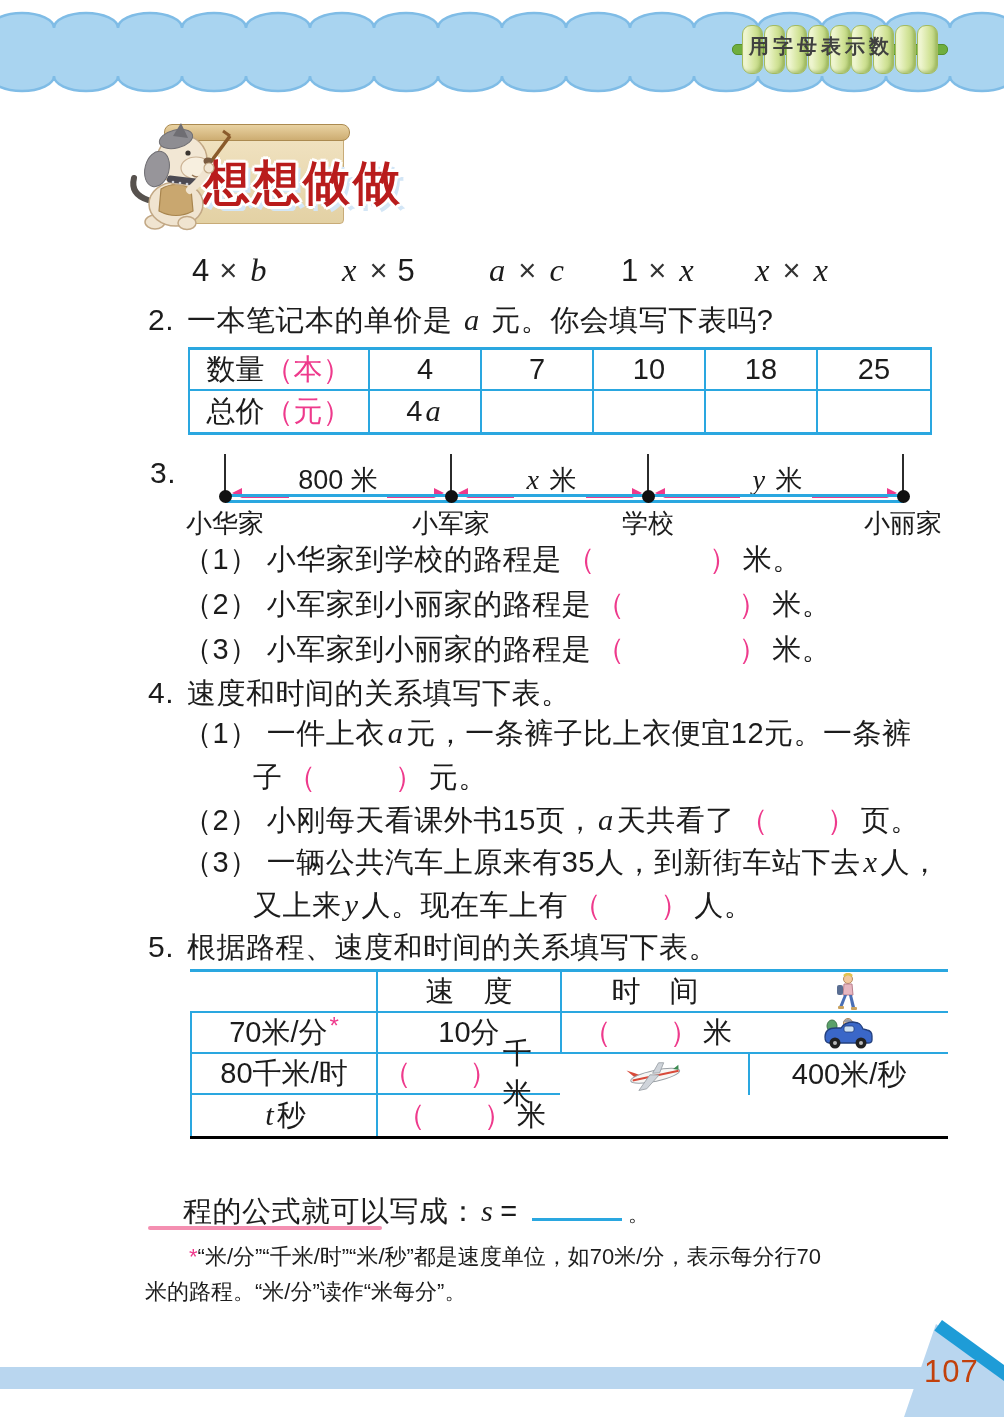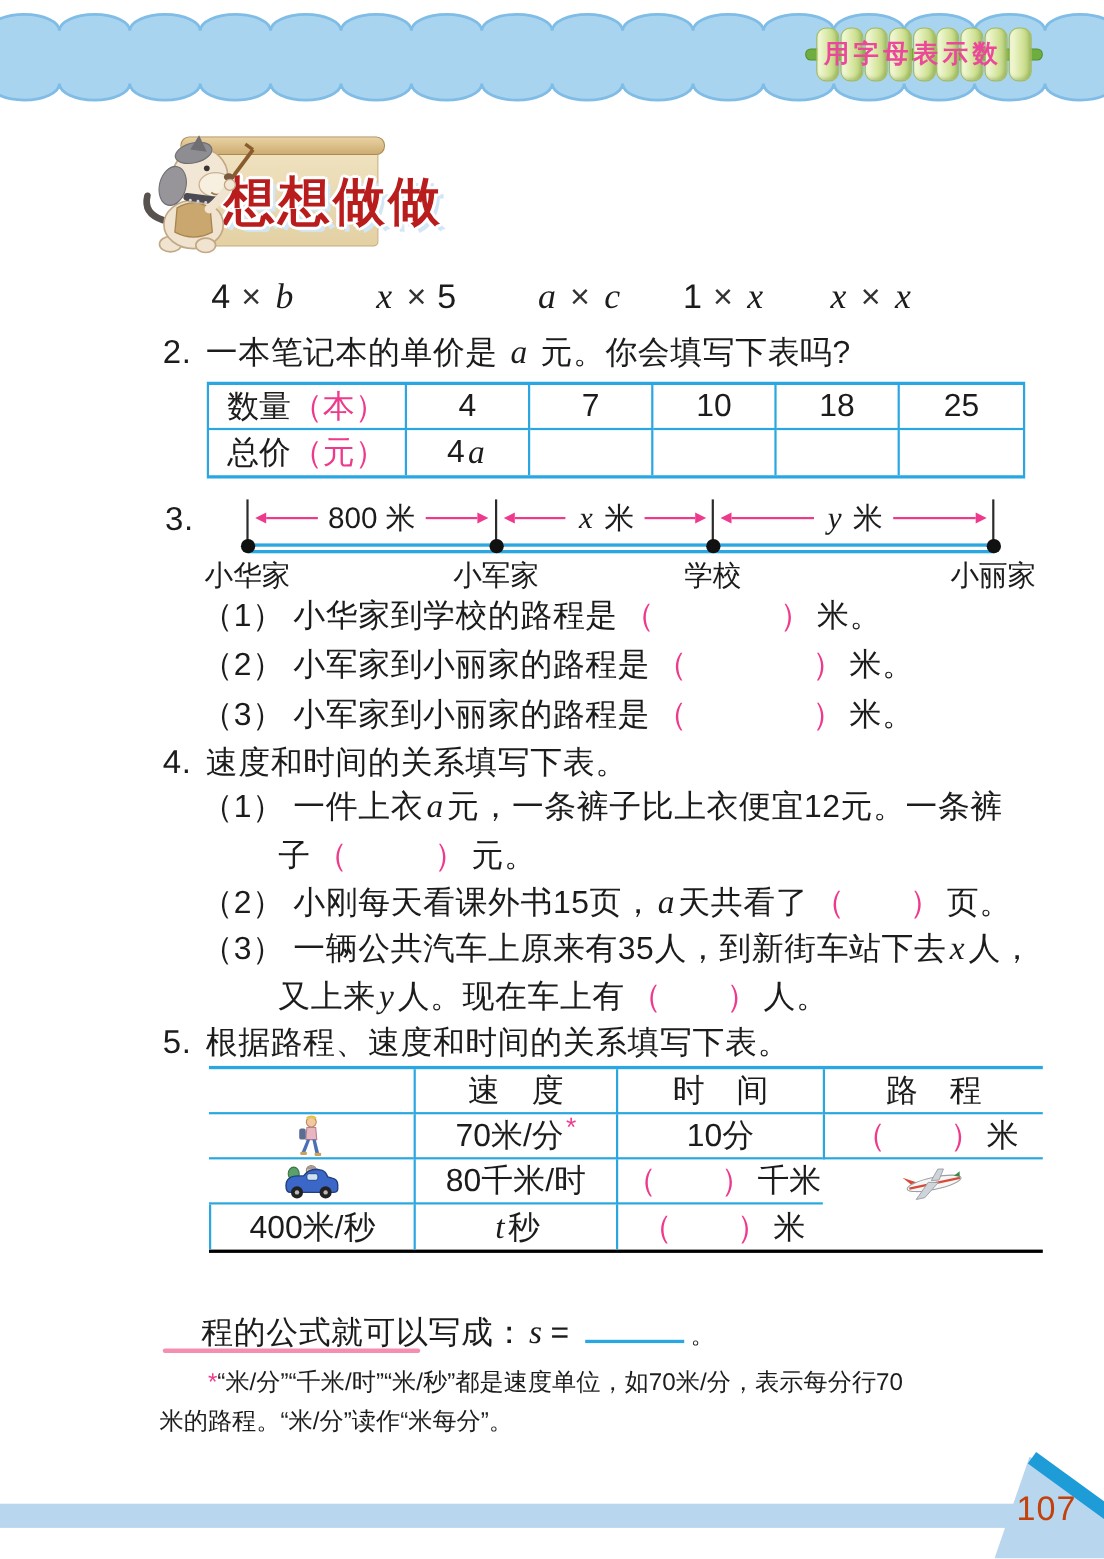--- a/index.html
+++ b/index.html
@@ -13,42 +13,42 @@
   .paren{color:#ee3a8c;margin:0 4px;font-size:1.02em}
   .blank{display:inline-block}
   .b100{width:105px}.b70{width:70px}.b50{width:50px}
   
   #banner{position:absolute;left:0;top:0}
   
   #bead-tab{position:absolute;left:742px;top:25px;width:196px;height:47px}
   #bead-tab .rod{position:absolute;left:-10px;right:-10px;top:19px;height:9px;background:#6fae3e;border:1px solid #55902c;border-radius:5px}
   #bead-tab .beads{position:absolute;inset:0;display:flex;justify-content:space-between}
   #bead-tab .bead{width:19px;height:47px;border-radius:9px;background:linear-gradient(90deg,#eef5cf 15%,#d3e49a 60%,#b7cf78);border:1px solid #a3bb61;box-shadow:inset -2px -2px 3px rgba(110,140,50,.35)}
-  #bead-tab .label{position:absolute;left:7px;top:8px;font-size:23px;letter-spacing:4px;color:#ec4899;font-family:"Liberation Serif","DejaVu Serif",serif;font-weight:600}
+  #bead-tab .label{position:absolute;left:7px;top:8px;font-size:20px;letter-spacing:4px;color:#404040;font-family:"Liberation Serif","DejaVu Serif",serif;font-weight:600}
   
   #scroll{position:absolute;left:170px;top:131px;width:172px;height:91px;background:linear-gradient(#f1e3c2,#e3d1a4);border:1px solid #c8ab77;border-radius:4px;z-index:2}
   #scroll .roller{position:absolute;left:-7px;right:-7px;top:-8px;height:15px;background:linear-gradient(#e9d2a2,#cdad72);border:1px solid #ab8a50;border-radius:8px}
   #main-title{position:absolute;left:203px;top:152px;z-index:4;font-size:47px;font-weight:bold;color:#b91c1c;letter-spacing:3px;font-family:"Liberation Serif","DejaVu Serif",serif;
     text-shadow:-2px -2px 0 #fff,2px -2px 0 #fff,-2px 2px 0 #fff,2px 2px 0 #fff,-3px 0 0 #fff,3px 0 0 #fff,0 3px 0 #fff,0 -3px 0 #fff,5px 5px 0 #d3e6f6}
   #dog{position:absolute;left:124px;top:118px;z-index:5}
   
   .expr{position:absolute;top:252px;font-size:31px;white-space:nowrap}
   .expr .op{margin:0 10px;color:#333}
   
   #table2{position:absolute;left:188px;top:347px;width:740px;display:grid;grid-template-columns:180px repeat(5,1fr);grid-auto-rows:41px;
           border:2px solid #2aa7e0;border-top-width:3px;border-bottom-width:3px}
   #table2 .cell{display:flex;align-items:center;justify-content:center;font-size:29px;border-right:2px solid #2aa7e0}
   #table2 .cell.lastc{border-right:none}
   #table2 .r1{border-bottom:2px solid #2aa7e0}
   
   #diagram{position:absolute;left:150px;top:448px;width:812px;height:95px}
   #diagram .tick{position:absolute;top:6px;width:2px;height:38px;background:#2b2b2b}
   #diagram .road{position:absolute;left:75px;width:679px;height:3px;background:#2aa7e0}
   #diagram .dot{position:absolute;top:42px;width:13px;height:13px;border-radius:50%;background:#111}
-  #diagram .arrow{position:absolute;top:10px;height:26px;display:flex;align-items:center}
+  #diagram .arrow{position:absolute;top:24px;height:26px;display:flex;align-items:flex-end}
   #diagram .aline{flex:1;height:2.5px;background:#ee3a8c}
   #diagram .ah{width:0;height:0;border-top:5.5px solid transparent;border-bottom:5.5px solid transparent}
   #diagram .ah-l{border-right:10px solid #ee3a8c}
   #diagram .ah-r{border-left:10px solid #ee3a8c}
   #diagram .alabel{margin:0 9px;font-size:27px;white-space:nowrap}
   #diagram .place{position:absolute;top:58px;font-size:26px;white-space:nowrap}
   
   #table5{position:absolute;left:190px;top:969px;width:758px;display:grid;grid-template-columns:186px 184px 188px 200px;grid-auto-rows:41px;
           border-top:3px solid #2aa7e0;border-bottom:3px solid #000000}
   #table5 .cell{display:flex;align-items:center;justify-content:center;font-size:29px}
@@ -201,21 +201,20 @@
   <div class="line" style="left:253px;top:758px"><span>子</span><span class="paren">（</span><span class="blank b70"></span><span class="paren">）</span><span>元。</span></div>
   <div class="line" style="left:183px;top:801px"><span class="idx">（2）</span><span>小刚每天看课外书15页，</span><span class="v">a</span><span>天共看了</span><span class="paren">（</span><span class="blank b50"></span><span class="paren">）</span><span>页。</span></div>
   <div class="line" style="left:183px;top:843px"><span class="idx">（3）</span><span>一辆公共汽车上原来有35人，到新街车站下去</span><span class="v">x</span><span>人，</span></div>
   <div class="line" style="left:253px;top:886px"><span>又上来</span><span class="v">y</span><span>人。现在车上有</span><span class="paren">（</span><span class="blank b50"></span><span class="paren">）</span><span>人。</span></div>
 
   <div class="line" style="left:148px;top:928px"><span class="pnum">5.</span><span>根据路程、速度和时间的关系填写下表。</span></div>
   <div id="table5">
     <div class="cell hline"></div>
     <div class="cell hline vline">速　度</div>
     <div class="cell hline vline">时　间</div>
-    <div class="cell hline vline">路　程</div>
 
     <div class="cell hline">
       <svg width="26" height="38" viewBox="0 0 26 38">
         <circle cx="13" cy="6" r="4.5" fill="#f3c89e" stroke="#b98c5d" stroke-width="1"></circle>
         <path d="M9,3 Q13,-1 17,3" stroke="#e3c24e" stroke-width="2.5" fill="none"></path>
         <polygon points="9,11 17,11 18,22 8,22" fill="#e7b6c0" stroke="#b9808e" stroke-width="1"></polygon>
         <rect x="2" y="12" width="6" height="10" rx="2" fill="#5a6e92"></rect>
         <polygon points="9,22 12,22 7,35 4,34" fill="#4a6fb5"></polygon>
         <polygon points="14,22 17,22 20,34 17,36" fill="#4a6fb5"></polygon>
         <rect x="3" y="33" width="6" height="3" rx="1" fill="#c9a25e"></rect>

